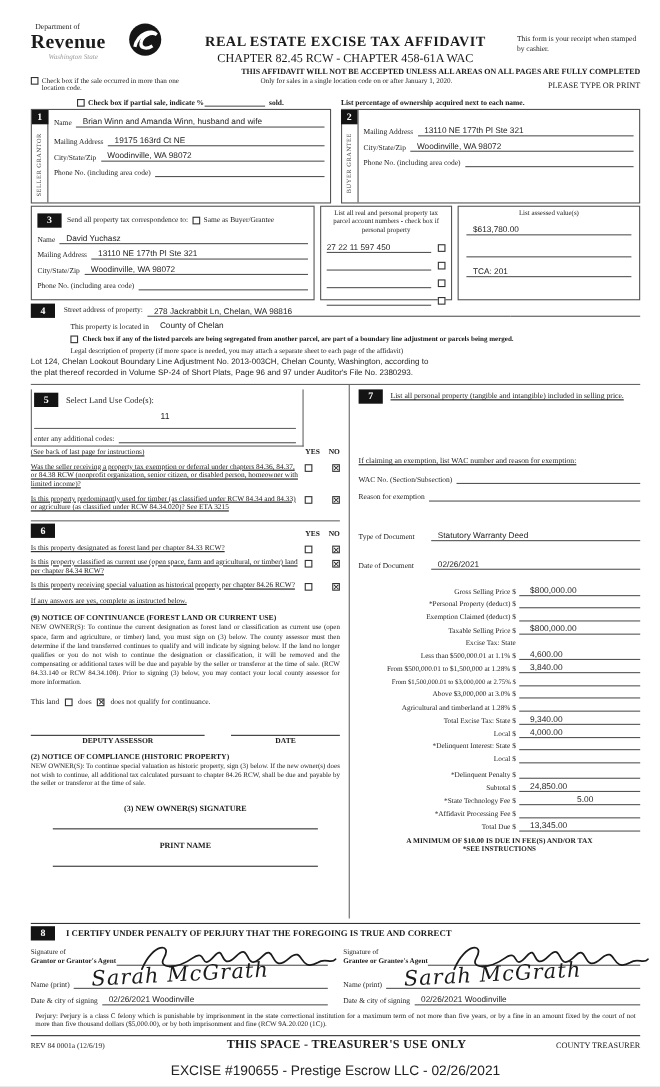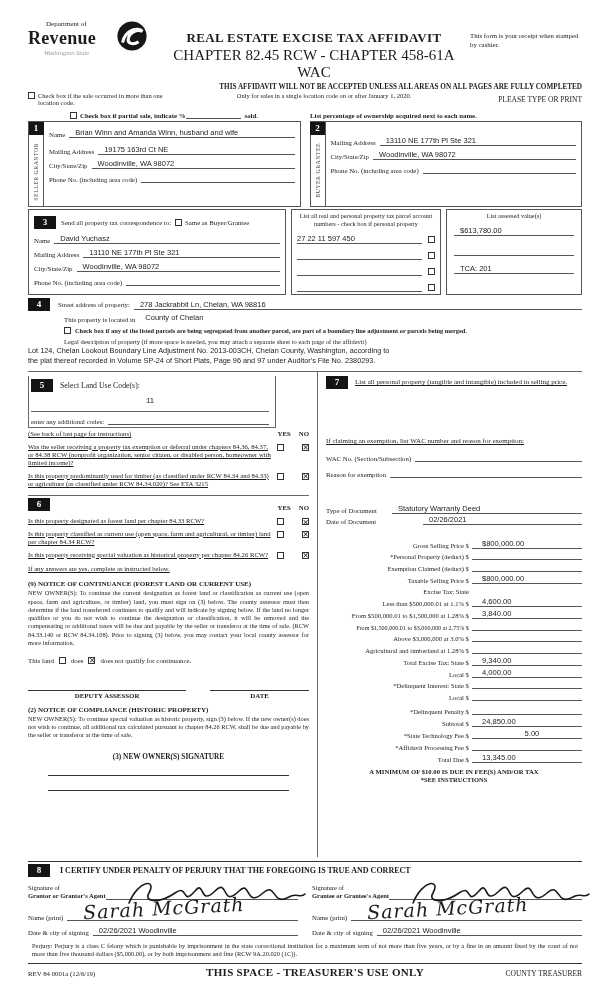--- a/index.html
+++ b/index.html
@@ -4,27 +4,27 @@
 <style>
   * { margin:0; padding:0; box-sizing:border-box; }
   body { background:#888; font-family:"Liberation Serif", serif; }
   .page {
     width:600px; height:988px; background:#fff; margin:0 auto; position:relative;
     padding:20px 18px 0 28px; color:#1c1c1c; overflow:hidden;
   }
   
   .hdr { display:flex; }
   .logo-block { width:130px; position:relative; }
-  .logo-dept { font-size:7px; margin-left:18px; }
+  .logo-dept { font-size:7px; margin-left:4px; }
   .logo-rev { font-size:18px; font-weight:bold; letter-spacing:.3px; }
   .logo-wa { font-size:6.5px; font-style:italic; color:#9a9a9a; margin-left:16px; }
   .logo-icon { position:absolute; top:0; left:88px; }
   .hdr-center { flex:1; text-align:center; padding-top:10px; }
   .title { font-size:13px; font-weight:bold; letter-spacing:.4px; }
-  .subtitle { font-size:15px; margin-top:1px; }
+  .subtitle { font-size:11px; margin-top:1px; }
   .hdr-right { width:112px; font-size:6.8px; padding-top:12px; line-height:1.3; }
   .warning { text-align:right; font-size:7.2px; font-weight:bold; margin-top:2px; }
   .hdr-row2 { display:flex; font-size:6.5px; margin-top:1px;gap:36px; }
   .multi-loc { width:150px; display:flex; gap:3px; }
   .only-note { flex:1; text-align:center; }
   .please { width:112px; text-align:right; font-size:7.5px; padding-top:3px; }
   
   .cb { display:inline-block; width:7px; height:7px; border:1px solid #333; vertical-align:middle; position:relative; flex:none; background:#fff; }
   .cb.checked::after { content:"✕"; position:absolute; left:-0.5px; top:-1.5px; font-size:7.5px; color:#222; }
   .badge { display:inline-block; background:#141414; color:#fff; font-weight:bold; font-size:9px;
@@ -39,21 +39,21 @@
   .parties { display:flex; gap:9px; }
   .party { flex:1; border:1px solid #555; height:86px; display:flex; }
   .party-side { width:15px; border-right:1px solid #555; display:flex; flex-direction:column; align-items:center; }
   .vlabel { writing-mode:vertical-rl; transform:rotate(180deg); font-size:5.8px; letter-spacing:.5px; color:#444; margin-top:8px; }
   .party-fields { flex:1; padding:2px 5px 2px 5px; }
   .party-fields .frow { margin-top:4px; }
   
   .s3 { display:flex; gap:5px; margin-top:2px; height:86px; }
   .s3a { width:258px; border:1px solid #555; padding:2px 5px; }
   .s3a .frow { margin-top:4px; }
-  .s3b { width:150px; border:1px solid #555; padding:2px 5px; }
+  .s3b { width:120px; border:1px solid #555; padding:2px 5px; }
   .s3c { flex:1; border:1px solid #555; padding:2px 7px; }
   .s3head { font-size:6.3px; text-align:center; line-height:1.25; }
   .parcel-row { display:flex; align-items:flex-end; margin-top:6px; }
   .parcel-line { flex:1; border-bottom:1px solid #555; font-family:"Liberation Sans",sans-serif; font-size:7.5px; min-height:10px; }
   .parcel-row .cb { margin-left:6px; margin-bottom:1px; }
   
   .s4 { margin-top:3px; }
   .s4 .frow { margin-top:2px; }
   .s4-indent { margin-left:36px; }
   .small-serif { font-size:6.5px; }
@@ -343,20 +343,21 @@
       <div class="assessor-row">
         <div class="sigline" style="flex:1.6;">DEPUTY ASSESSOR</div>
         <div class="sigline" style="flex:1;">DATE</div>
       </div>
 
       <div class="notice-title">(2) NOTICE OF COMPLIANCE (HISTORIC PROPERTY)</div>
       <div class="notice-body">NEW OWNER(S): To continue special valuation as historic property, sign (3) below. If the new owner(s) does not wish to continue, all additional tax calculated pursuant to chapter 84.26 RCW, shall be due and payable by the seller or transferor at the time of sale.</div>
 
       <div class="center-label" style="margin-top:12px;">(3) NEW OWNER(S) SIGNATURE</div>
       <div class="center-line"></div>
+      <div class="center-label" style="margin-top:10px;">PRINT NAME</div>
       <div class="center-line"></div>
     </div>
 
     <div class="colR">
       <div class="frow" style="align-items:flex-start;">
         <span class="badge" style="margin-right:7px;">7</span>
         <span class="qtext" style="font-size:7px; padding-top:2px;">List all personal property (tangible and intangible) included in selling price.</span>
       </div>
 
       <div class="qtext" style="margin-top:48px; font-size:7px;">If claiming an exemption, list WAC number and reason for exemption:</div>
@@ -366,21 +367,21 @@
       </div>
       <div class="frow" style="margin-top:6px;">
         <span class="flabel">Reason for exemption</span>
         <span class="uval grow"></span>
       </div>
 
       <div class="frow" style="margin-top:26px;">
         <span class="flabel" style="width:62px;">Type of Document</span>
         <span class="uval grow">Statutory Warranty Deed</span>
       </div>
-      <div class="frow" style="margin-top:1px;gap:31px;">
+      <div class="frow" style="margin-top:16px;">
         <span class="flabel" style="width:62px;">Date of Document</span>
         <span class="uval grow">02/26/2021</span>
       </div>
 
       <div style="margin-top:14px;">
         <div class="trow">
             <span class="tlabel">Gross Selling Price $</span>
             <span class="tval">$800,000.00</span>
           </div>
         <div class="trow">

